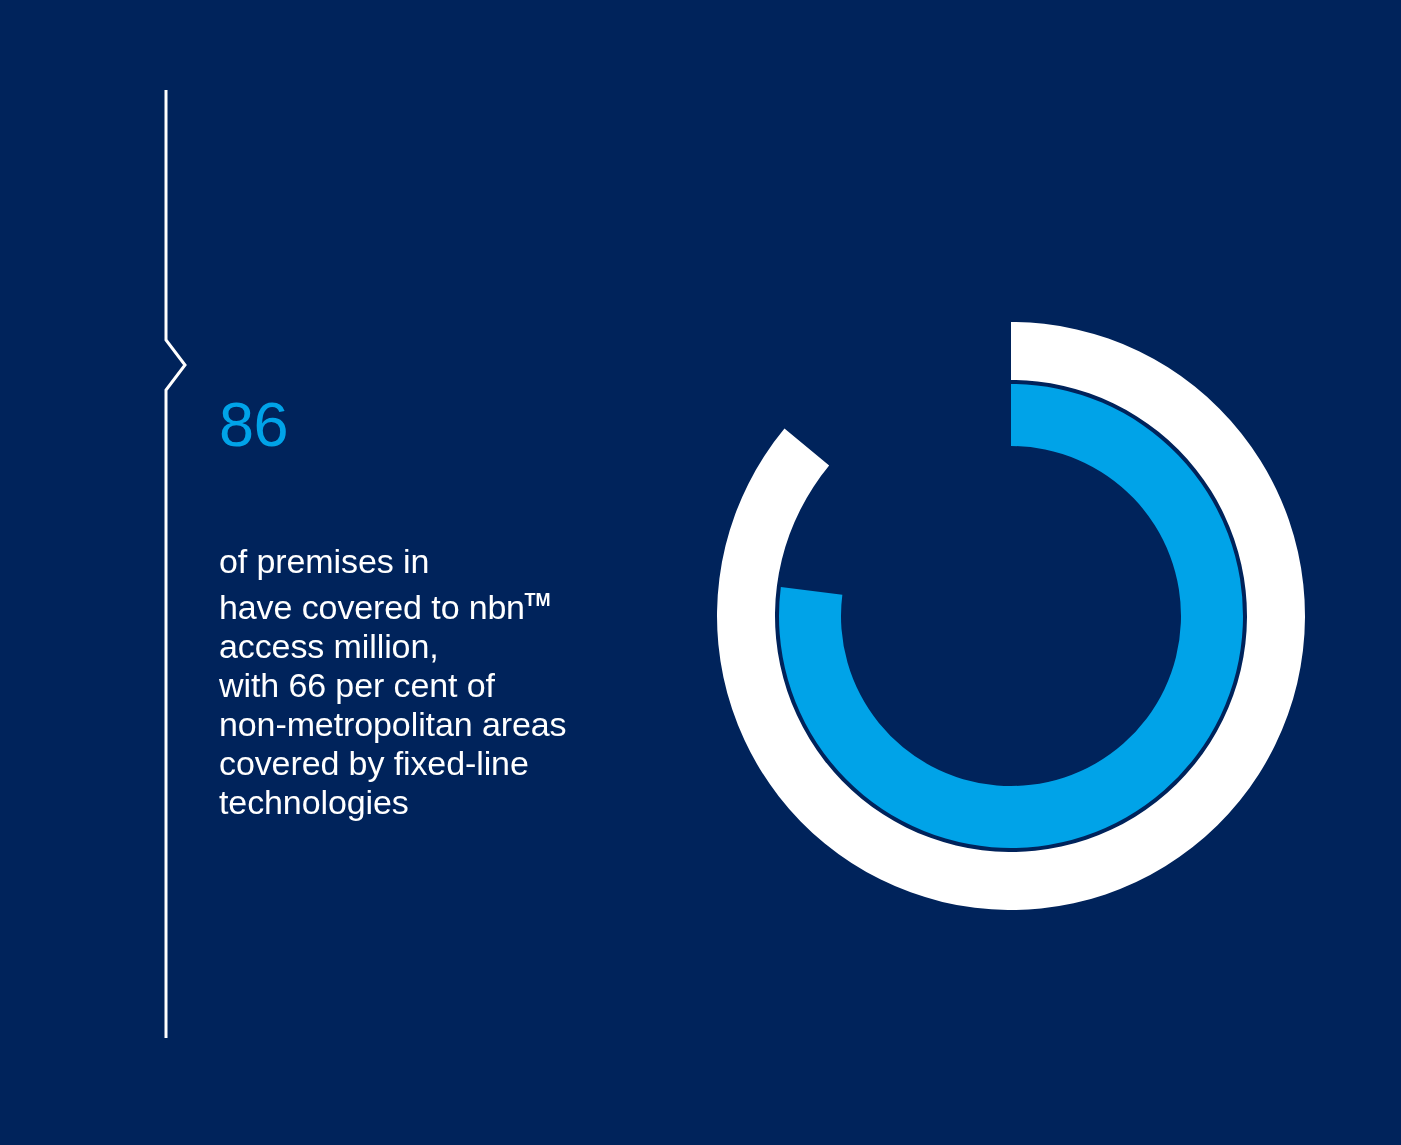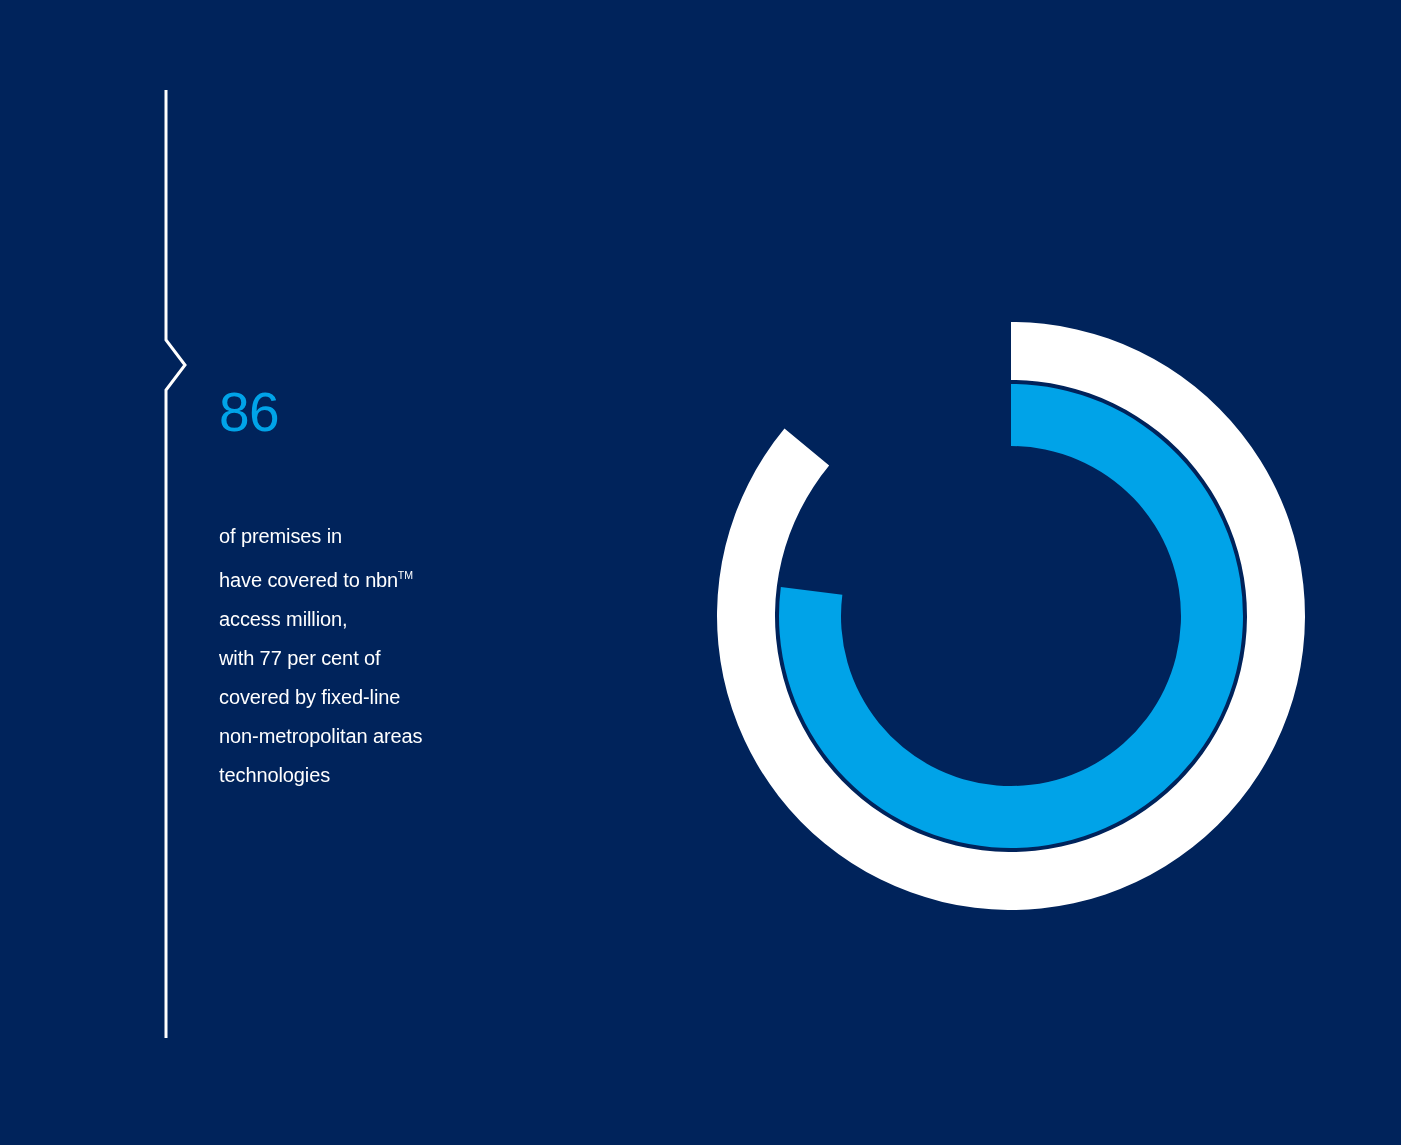--- a/index.html
+++ b/index.html
@@ -34,47 +34,47 @@
   
   .text-block {
     position: absolute;
     left: 219px;
     top: 327px;
     width: 470px;
   }
 
   .headline {
     color: #00A3E8;
-    font-size: 55px;
+    font-size: 63px;
     line-height: 1.03;
     font-weight: 400;
     letter-spacing: -0.5px;
     margin: 0;
     white-space: pre-line;
   }
   .headline .hl-line { display: block; }
 
   .body-copy {
     margin: 0;
     padding-top: 20px;
     color: #FFFFFF;
-    font-size: 20px;
+    font-size: 34px;
     line-height: 39px;
     font-weight: 300;
     letter-spacing: -0.1px;
   }
   .body-copy .copy-line { display: block; white-space: pre; }
   .body-copy .nbn-mark {
     font-weight: 400;
     letter-spacing: -0.3px;
   }
   .body-copy .tm {
     font-size: 0.53em;
     vertical-align: 0.72em;
-    font-weight: 400;
+    font-weight: 700;
     letter-spacing: 0;
   }
 
   
   .donut {
     position: absolute;
     left: 707px;
     top: 312px;
     width: 608px;
     height: 608px;
@@ -95,23 +95,23 @@
   <div class="text-block">
 
     <h1 class="headline">
       <span class="hl-line">86</span>
     </h1>
 
     <p class="body-copy">
       <span class="copy-line">of premises in</span>
       <span class="copy-line"><span>have covered to </span><span class="nbn-mark">nbn</span><span class="tm">TM</span></span>
       <span class="copy-line">access million,</span>
-      <span class="copy-line">with 77 per cent of</span>
+      <span class="copy-line">with 66 per cent of</span>
+      <span class="copy-line">non-metropolitan areas</span>
       <span class="copy-line">covered by fixed-line</span>
-      <span class="copy-line">non-metropolitan areas</span>
       <span class="copy-line">technologies</span>
     </p>
 
   </div>
 
   <div class="donut">
     <svg width="608" height="608" viewBox="0 0 608 608" aria-hidden="true">
 
       <path id="arc-outer" fill="#FFFFFF" d="M 304 10 A 294 294 0 1 1 77.46910662391804 116.59734701388516 L 122.15887470491379 153.56793841930917 A 236 236 0 1 0 304 68 Z"></path>
       <path id="arc-inner" fill="#00A3E8" d="M 304 72 A 232 232 0 1 1 73.82938929504112 274.9226898130815 L 135.34050077653876 282.69335029406835 A 170 170 0 1 0 304 134 Z"></path>

